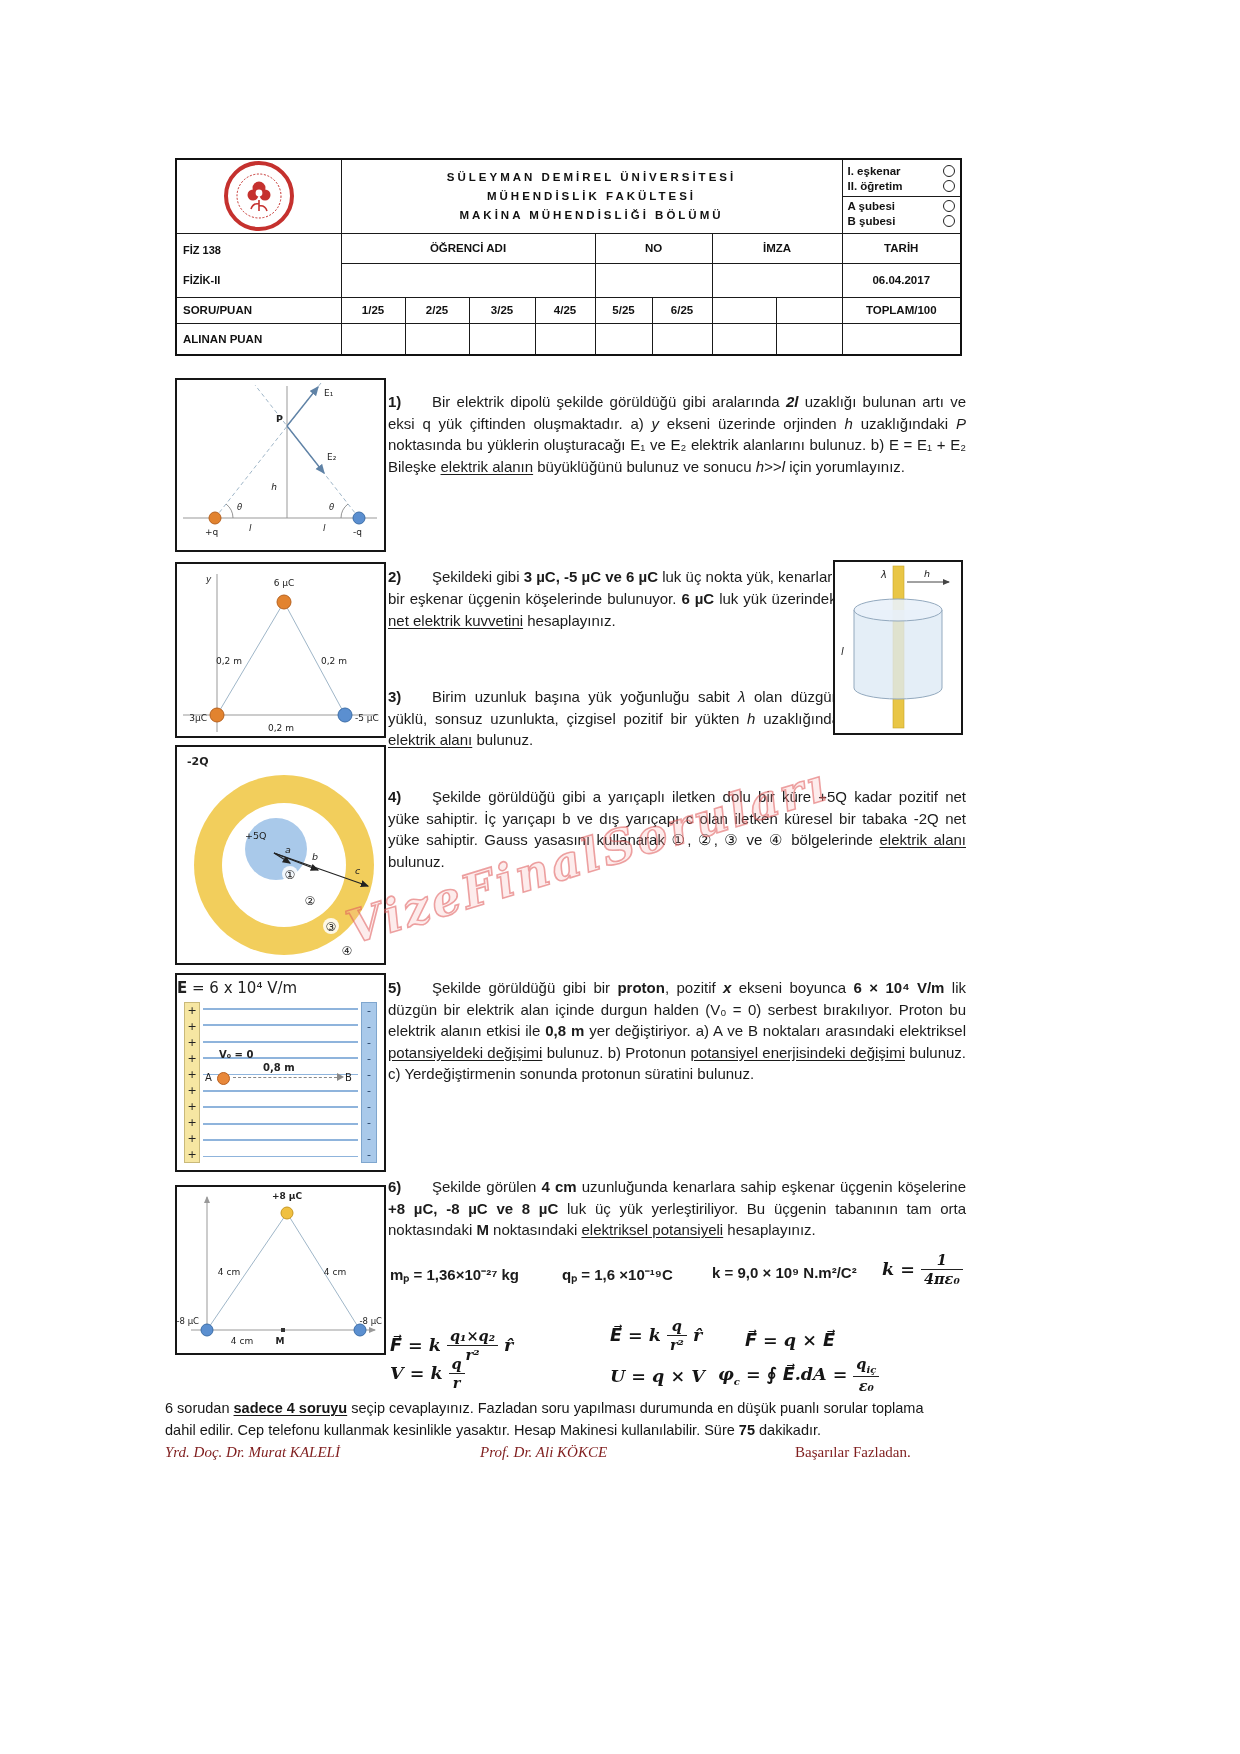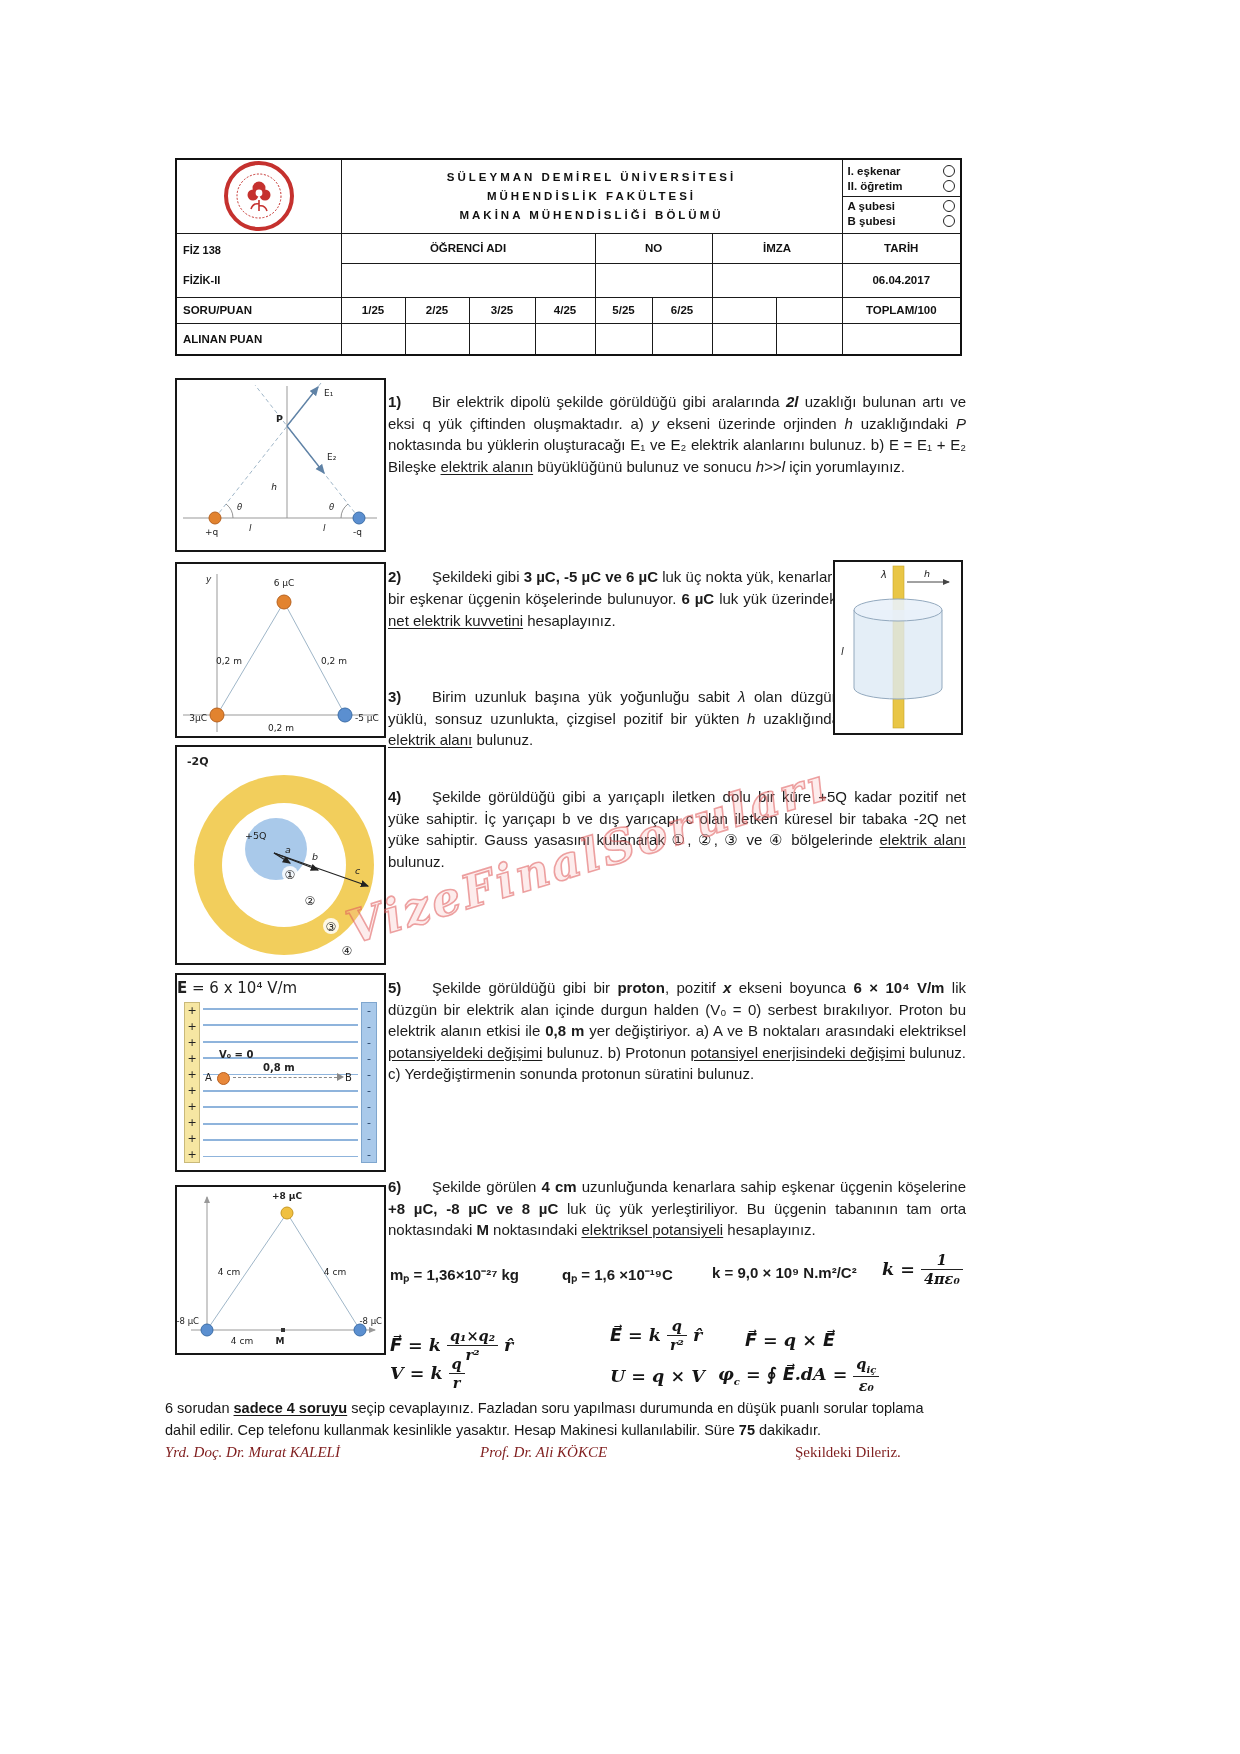--- a/index.html
+++ b/index.html
@@ -413,15 +413,15 @@
       <span class="num"><span>q</span><sub>iç</sub></span>
       <span class="den">ε₀</span>
     </span>
 </div>
 
 <div id="footer-note">
   <span>6 sorudan </span><span class="bu">sadece 4 soruyu</span><span> seçip cevaplayınız. Fazladan soru yapılması durumunda en düşük puanlı sorular toplama dahil edilir. Cep telefonu kullanmak kesinlikle yasaktır. Hesap Makinesi kullanılabilir. Süre </span><span class="b">75</span><span> dakikadır.</span>
 </div>
 <div class="sig" style="left:165px;">Yrd. Doç. Dr. Murat KALELİ</div>
 <div class="sig b" style="left:480px;">Prof. Dr. Ali KÖKCE</div>
-<div class="sig" style="left:795px;font-style:normal;">Şekildeki Dileriz.</div>
+<div class="sig" style="left:795px;font-style:normal;">Başarılar Fazladan.</div>
 
 <div id="watermark">VizeFinalSoruları</div>
 
 </body></html>

